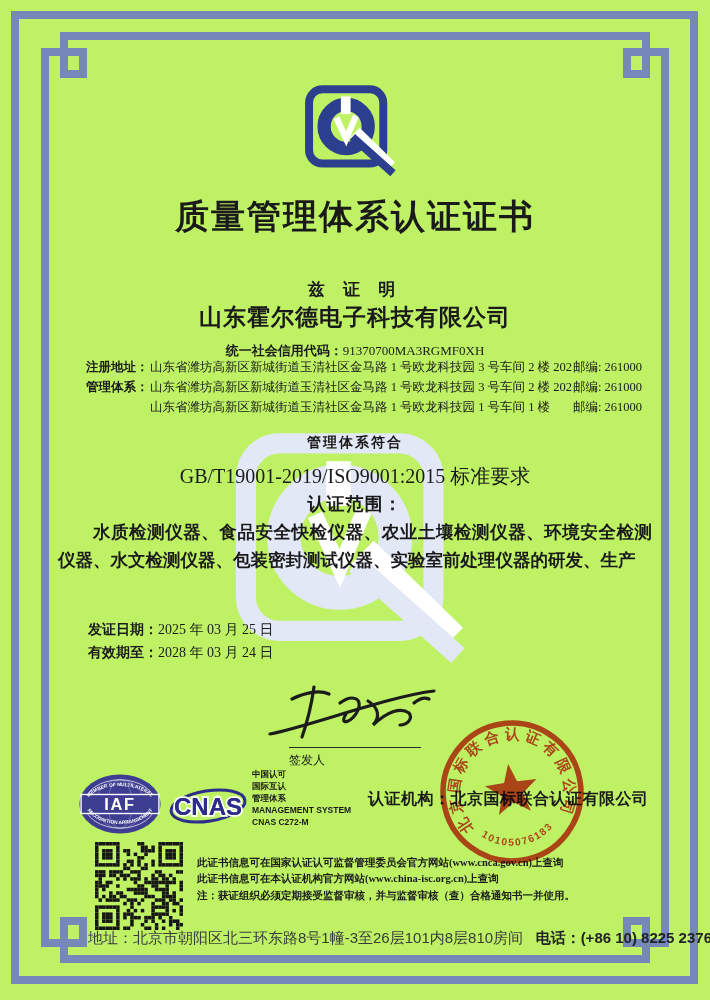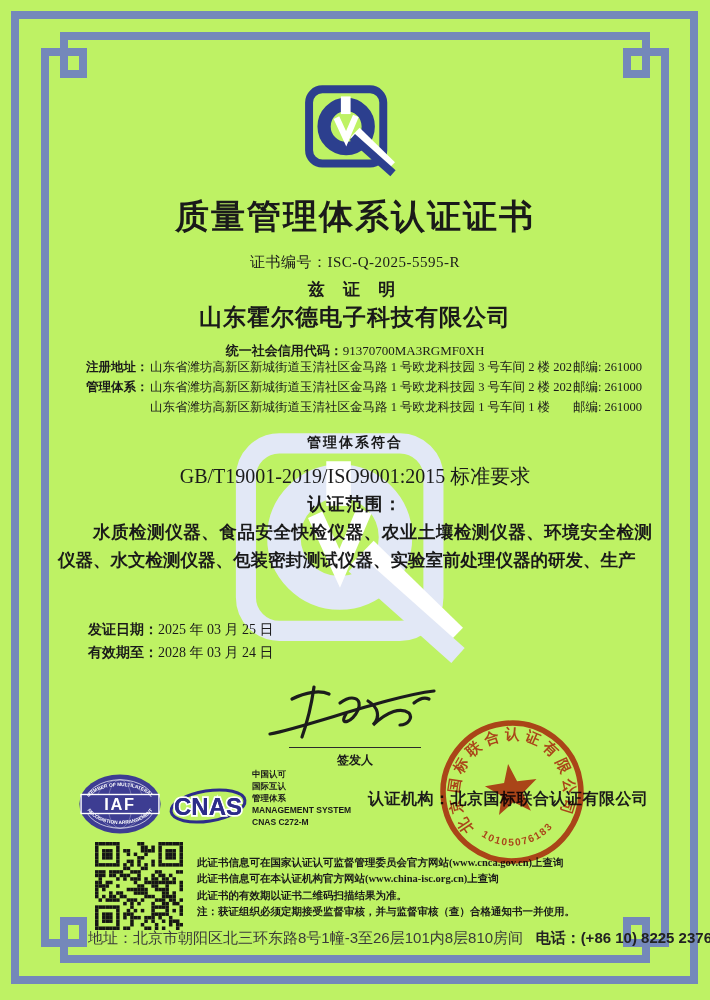--- a/index.html
+++ b/index.html
@@ -30,21 +30,21 @@
   .sysline{top:434px;font-size:14px;font-weight:bold;letter-spacing:2px;}
   .standard{top:463px;font-size:20px;}
   .scopelab{top:492px;font-size:18px;font-weight:bold;letter-spacing:1px;}
   .scope{top:518px;left:58px;width:594px;font-size:17.5px;font-weight:bold;
          line-height:1.6;text-indent:2em;text-align:justify;}
 
   .dates{top:618px;left:88px;font-size:14px;line-height:23px;}
   .dates .lab{font-weight:bold;}
 
   .sigline{top:747px;left:289px;width:132px;border-top:1.5px solid #2a2a2a;}
-  .signer{top:752px;left:289px;width:132px;text-align:center;font-size:12px;font-weight:bold;}
+  .signer{top:752px;left:289px;width:132px;text-align:left;font-size:12px;font-weight:normal;}
 
   .cnas-text{top:769px;left:252px;font-size:8.5px;font-weight:bold;line-height:1.4;
              font-family:"Liberation Sans","DejaVu Sans",sans-serif;}
   .bodyline{top:789px;left:368px;font-size:16px;font-weight:bold;letter-spacing:.5px;}
 
   .stamp-wrap{left:436px;top:716px;transform:rotate(-8deg);mix-blend-mode:multiply;opacity:.93;z-index:3;}
 
   .notes{top:855px;left:197px;width:420px;font-size:10.5px;font-weight:600;line-height:1.55;}
   .footer{top:929px;left:88px;width:560px;font-size:15px;color:#3a3a3a;white-space:nowrap;
           font-family:"Liberation Sans","DejaVu Sans",sans-serif;}
@@ -91,23 +91,20 @@
   <svg class="abs wm-color" width="268" height="250" viewBox="0 0 120 112" style="left:228px;top:430px;">
     <use href="#isc-logo-shape"></use>
   </svg>
 
   <svg class="abs logo-color content" width="106" height="99" viewBox="0 0 120 112" style="left:302px;top:84px;">
     <use href="#isc-logo-shape"></use>
   </svg>
 
   <div class="abs ctr title content">质量管理体系认证证书</div>
 
-  <div class="abs ctr certno content">
-    <span>证书编号：</span><span>ISC-Q-2025-5595-R</span>
-  </div>
 
   <div class="abs ctr company content">山东霍尔德电子科技有限公司</div>
 
   <div class="abs ctr hereby content">兹 证 明</div>
 
   <div class="abs ctr credit content">
     <span class="lab">统一社会信用代码：</span><span>91370700MA3RGMF0XH</span>
   </div>
 
   <div class="abs addr-block content">
@@ -507,21 +504,20 @@
       <rect x="49.28" y="84.48" width="3.52" height="3.52" fill="#151515"></rect>
       <rect x="52.80" y="84.48" width="3.52" height="3.52" fill="#151515"></rect>
       <rect x="59.84" y="84.48" width="3.52" height="3.52" fill="#151515"></rect>
       <rect x="66.88" y="84.48" width="3.52" height="3.52" fill="#151515"></rect>
       <rect x="80.96" y="84.48" width="3.52" height="3.52" fill="#151515"></rect>
     </svg>
 
   <div class="abs notes content">
     <div>此证书信息可在国家认证认可监督管理委员会官方网站(www.cnca.gov.cn)上查询</div>
     <div>此证书信息可在本认证机构官方网站(www.china-isc.org.cn)上查询</div>
-    <div>此证书的有效期以证书二维码扫描结果为准。</div>
     <div>注：获证组织必须定期接受监督审核，并与监督审核（查）合格通知书一并使用。</div>
   </div>
 
   <div class="abs footer content">
     <span>地址：北京市朝阳区北三环东路8号1幢-3至26层101内8层810房间</span>&nbsp;&nbsp;
     <b>电话：</b><b>(+86 10) 8225 2376</b>&nbsp;&nbsp;
     <b>www.china-isc.org.cn</b>
   </div>
 
 </div>

